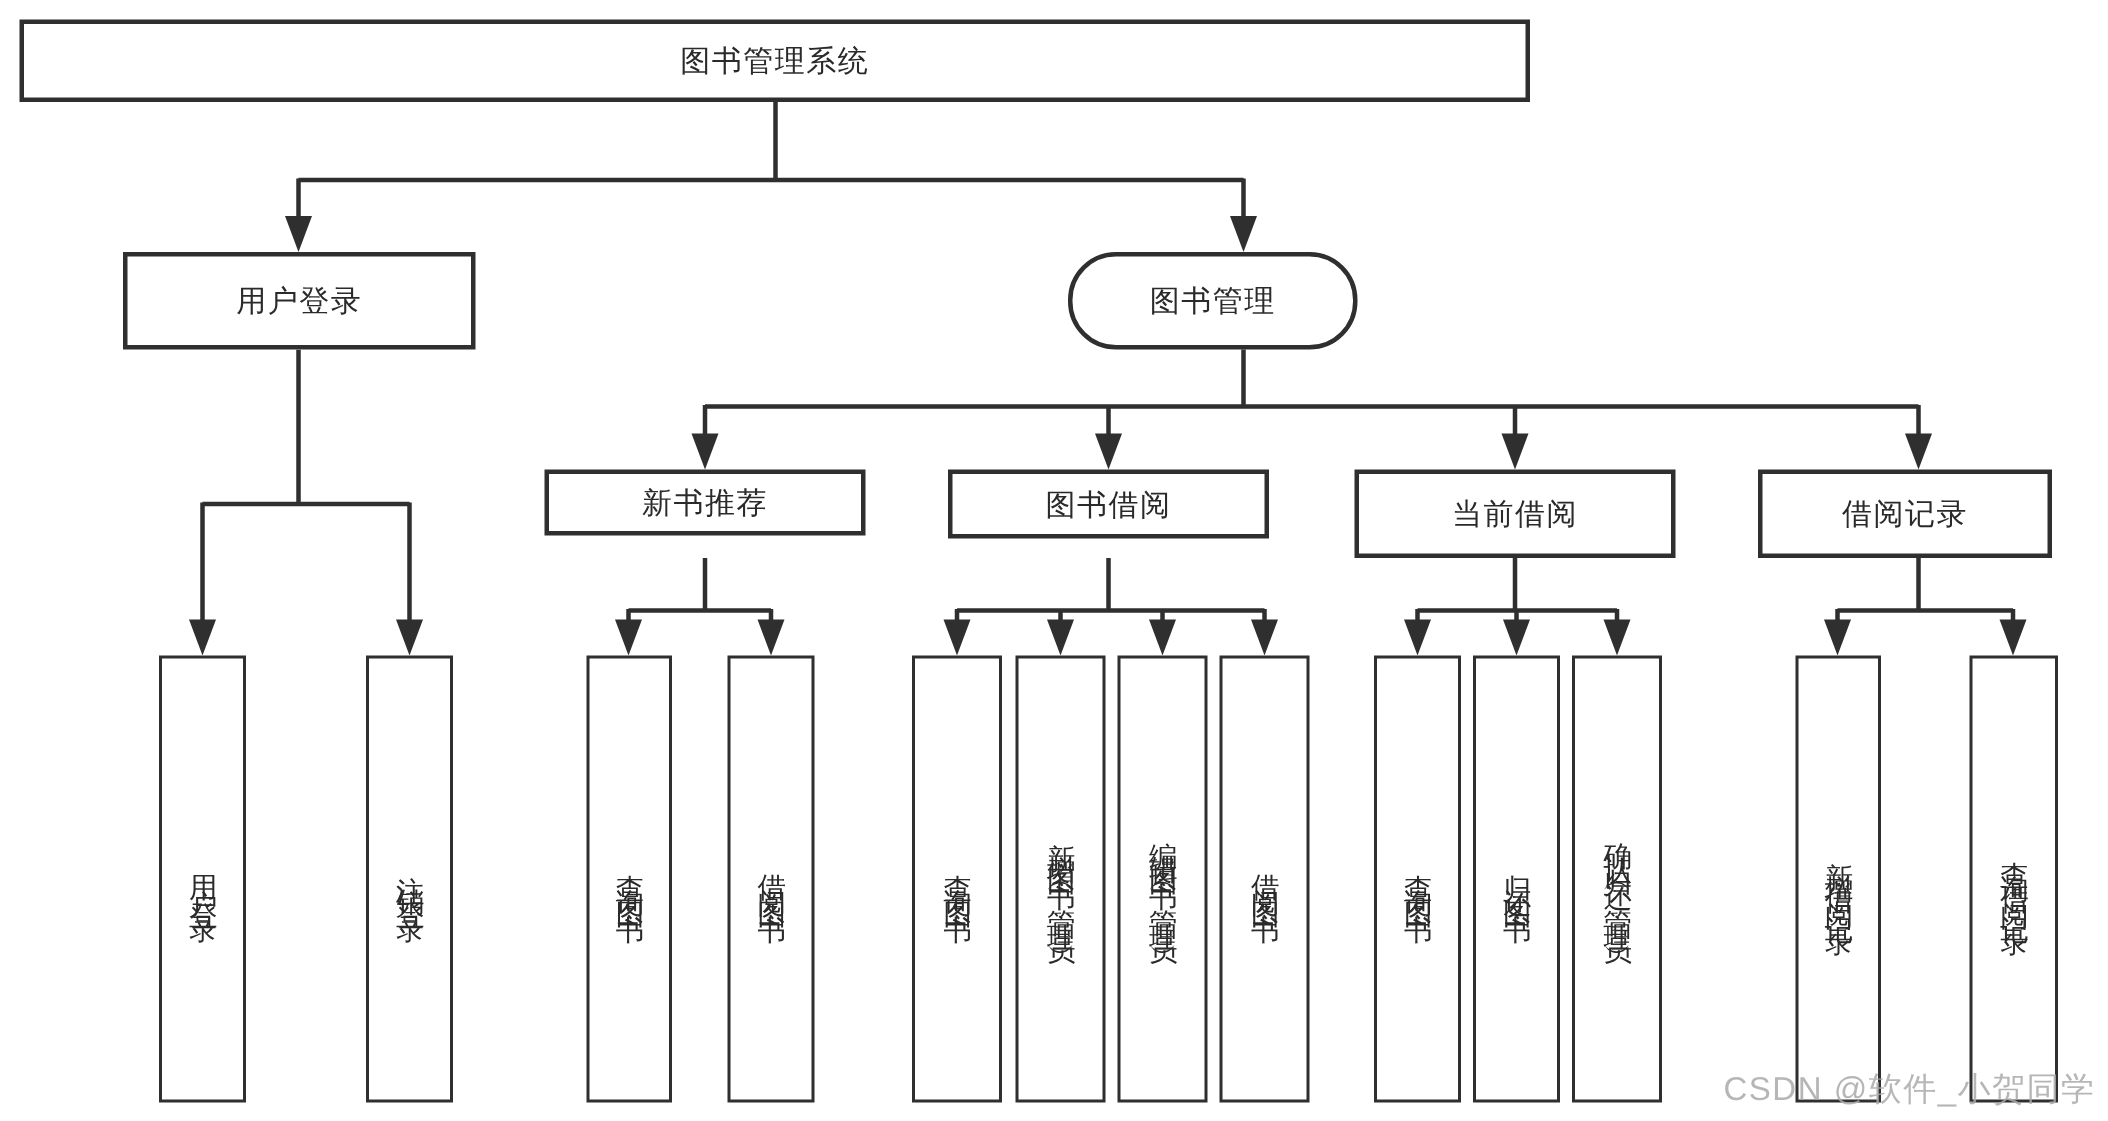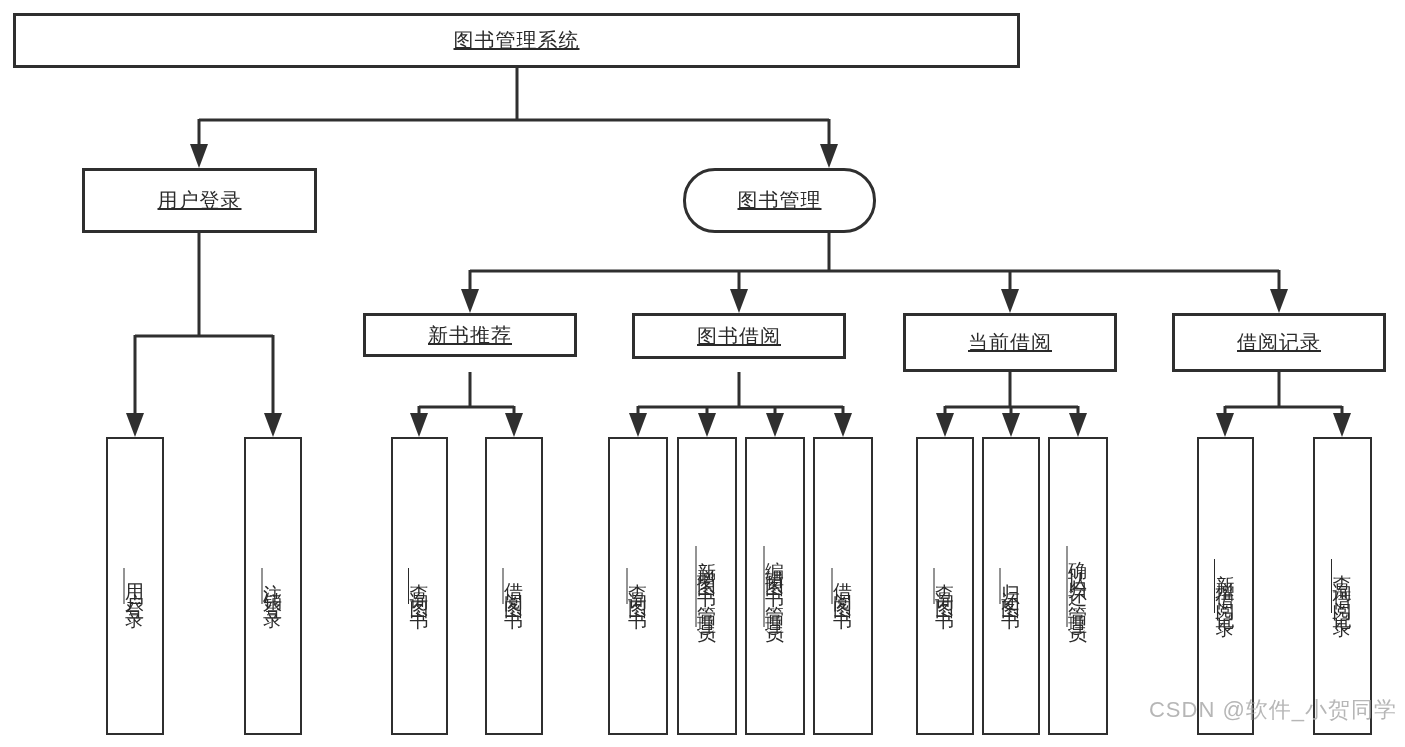--- a/index.html
+++ b/index.html
@@ -15,49 +15,48 @@
   svg.connectors polygon{fill:#2f2f2f;stroke:none;}
   .node{
     position:absolute;
     background:#ffffff;
     border:3px solid #2f2f2f;
     box-sizing:border-box;
     display:flex;align-items:center;justify-content:center;
     font-size:20px;color:#2a2a2a;
     letter-spacing:1px;
     z-index:2;
-    text-decoration:underline;
   }
   .leaf{border-width:2.5px;}
   .leaf span{
     writing-mode:vertical-rl;
     text-orientation:mixed;
     font-size:19px;
     letter-spacing:9px;
     line-height:1;
     color:#2a2a2a;
   }
   .watermark{
     position:absolute;
-    right:8px;bottom:22px;
+    right:8px;bottom:6px;
     font-size:22px;
     color:#aaaaaa;
     opacity:0.85;
     letter-spacing:1px;
     z-index:5;
     pointer-events:none;
   }
   
   .root-box{left:13px;top:13px;width:1007px;height:55px;}
   .l2-user {left:82px;top:168px;width:235px;height:65px;}
-  .l2-book {left:683px;top:168px;width:193px;height:65px;border-radius:32px;}
+  .l2-book {left:712px;top:168px;width:193px;height:65px;border-radius:32px;}
   .l3-0{left:363px;top:313px;width:214px;height:44px;}
   .l3-1{left:632px;top:313px;width:214px;height:46px;}
   .l3-2{left:903px;top:313px;width:214px;height:59px;text-align:center;}
-  .l3-3{left:1172px;top:313px;width:214px;height:59px;}
+  .l3-3{left:1172px;top:313px;width:196px;height:59px;}
   .leaf{top:437px;height:298px;}
   .lfA1{left:106px;width:58px;}
   .lfA2{left:244px;width:58px;}
   .lfB1{left:391px;width:57px;}
   .lfB2{left:485px;width:58px;}
   .lfC1{left:608px;width:60px;}
   .lfC2{left:677px;width:60px;}
   .lfC3{left:745px;width:60px;}
   .lfC4{left:813px;width:60px;}
   .lfD1{left:916px;width:58px;}

